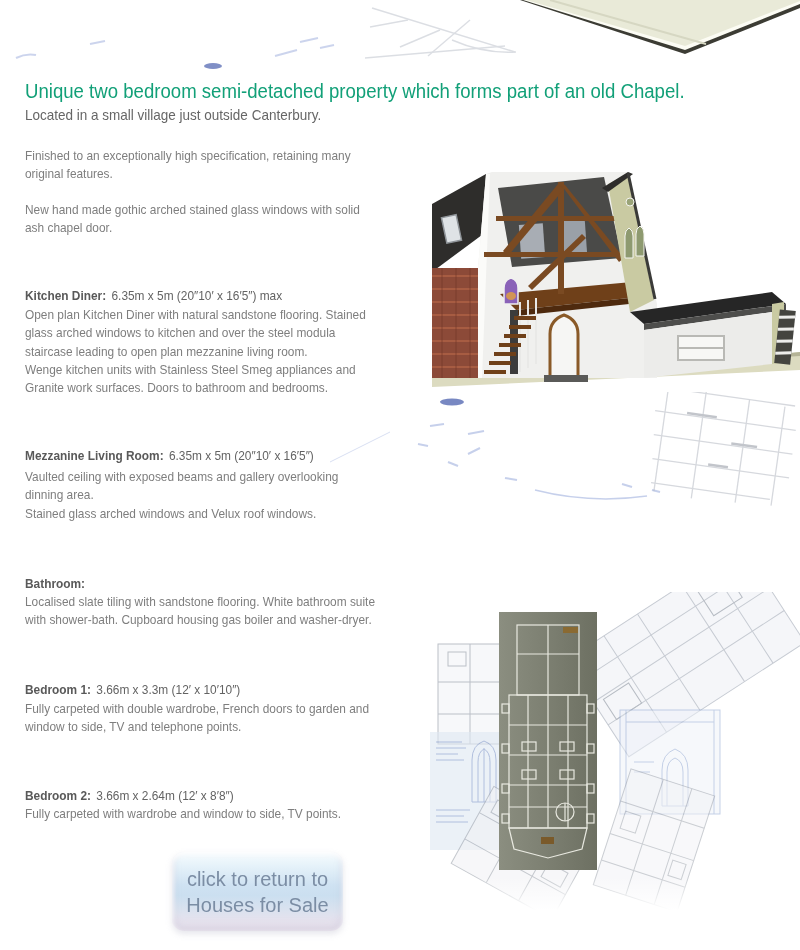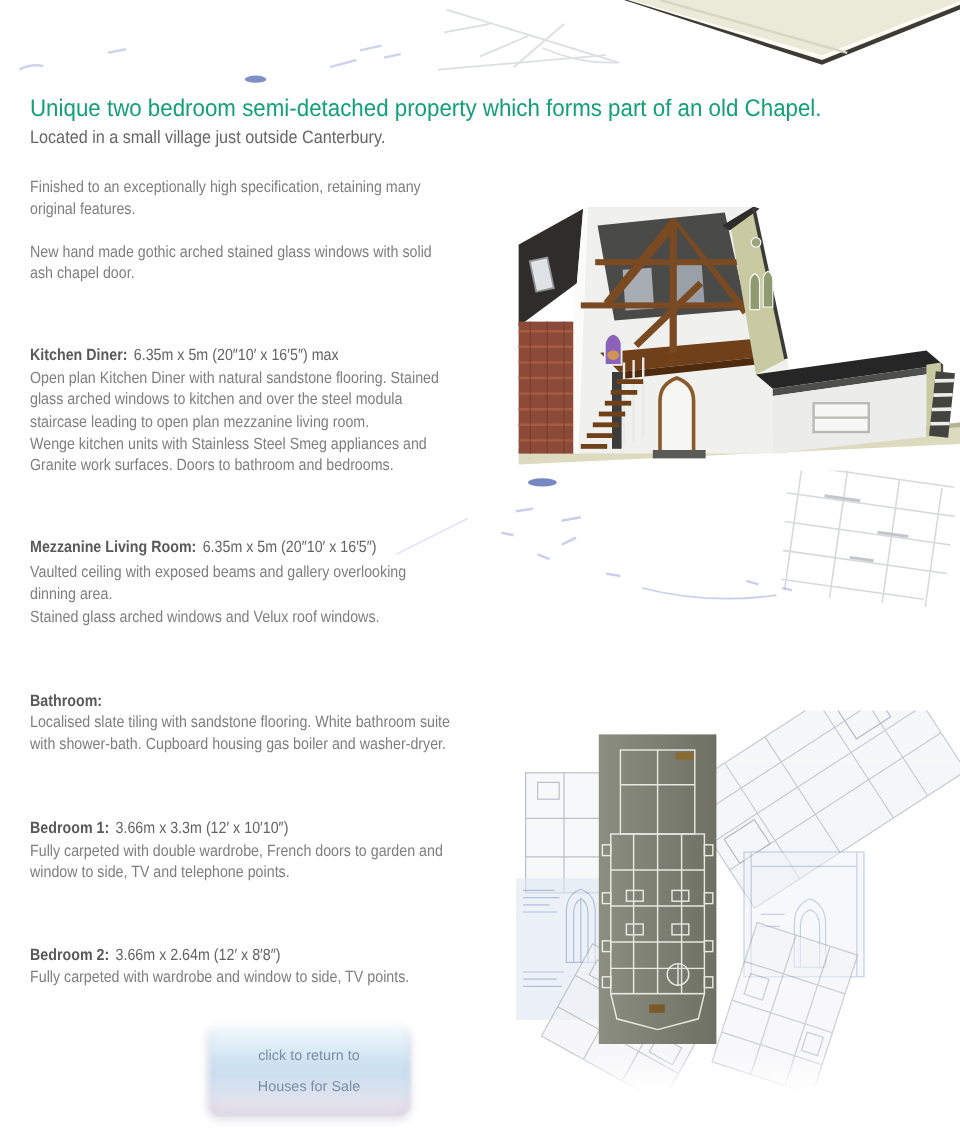--- a/index.html
+++ b/index.html
@@ -15,21 +15,21 @@
   .sechead{font-size:13.5px;color:#5e5e5e;line-height:18px;width:470px;}
   .sechead .lbl{font-weight:700;color:#595959;}
   .sechead .dims{font-weight:400;color:#636363;margin-left:6px;}
   .btn{position:absolute;left:172px;top:852px;width:171px;height:79px;border:none;
        border-radius:12px;cursor:pointer;
        background:linear-gradient(180deg,#f8fcfe 0%,#e7f3fa 16%,#cfe2f2 42%,#cbdff0 55%,
                   #d9e2ef 72%,#e5e2ee 86%,#eee8f0 100%);
        box-shadow:inset 0 2px 5px rgba(255,255,255,.95), inset 0 -4px 9px rgba(176,168,198,.38),
                   inset 2px 0 4px rgba(255,255,255,.6), 0 3px 6px rgba(165,165,185,.28);
        display:flex;align-items:center;justify-content:center;}
-  .btn span{font-family:"Liberation Sans",sans-serif;font-size:12px;line-height:26px;
+  .btn span{font-family:"Liberation Sans",sans-serif;font-size:20px;line-height:26px;
             color:#7b8da4;text-align:center;white-space:pre-line;}
   svg{display:block;}
 </style>
 </head>
 <body>
 
 <div id="page">
 
   <div class="abs" style="left:0;top:0;width:800px;height:78px;">
     <svg width="800" height="78" viewBox="0 0 800 78">

